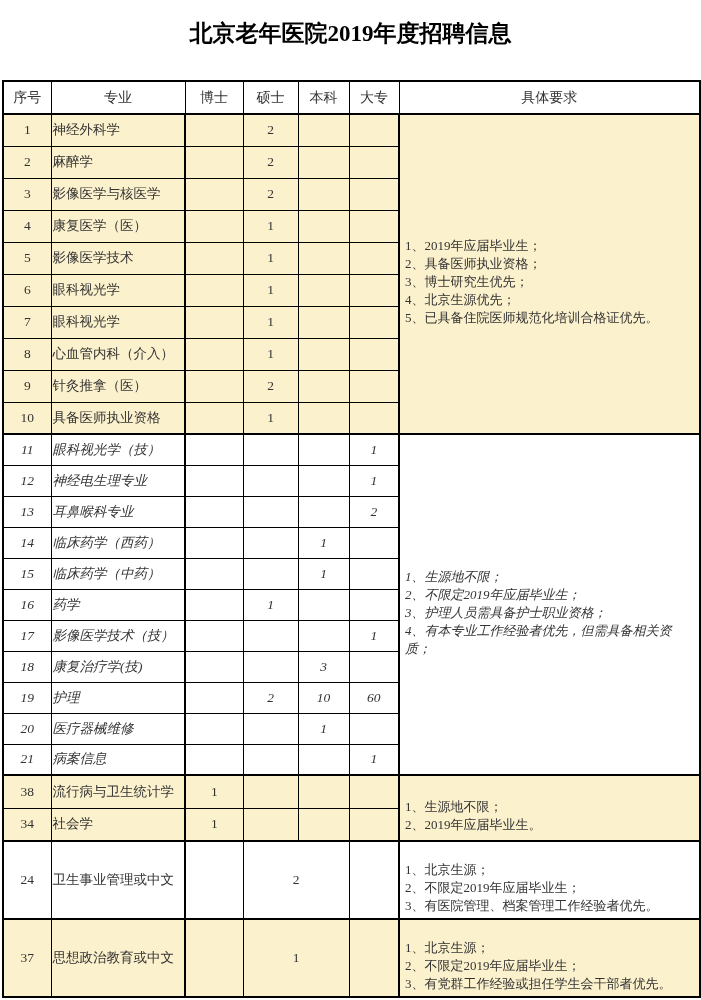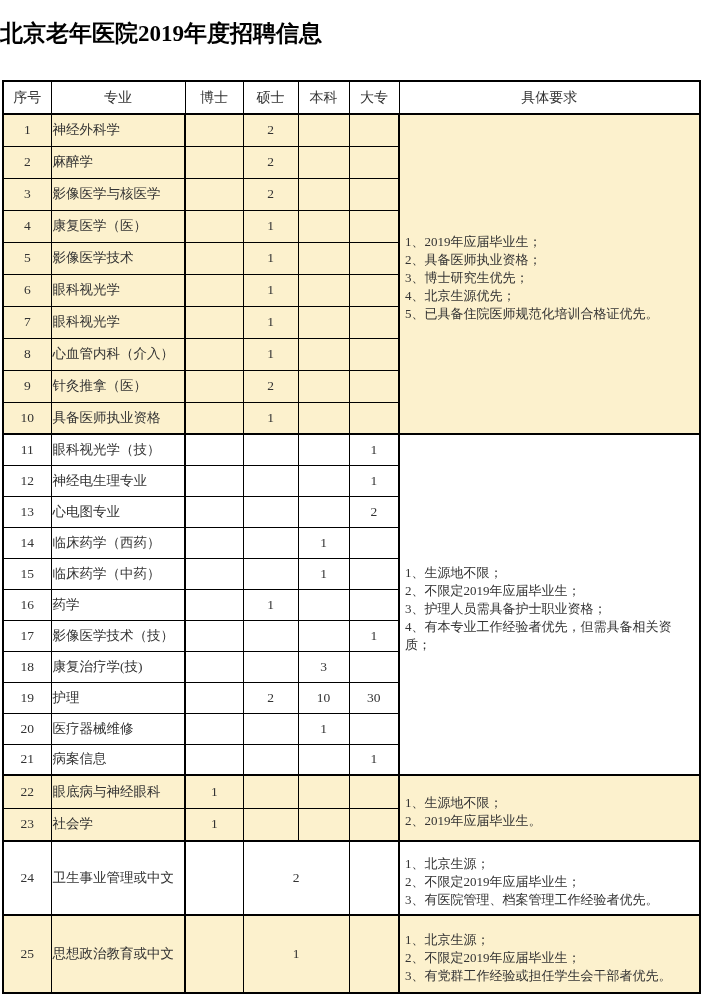--- a/index.html
+++ b/index.html
@@ -8,50 +8,50 @@
     --tx:#333333;
   }
   html,body{margin:0;padding:0;}
   body{
     width:701px;height:1000px;background:#ffffff;
     font-family:"Liberation Serif","DejaVu Serif",serif;
     color:var(--tx);
   }
   .title{
     padding-top:20px;height:28px;line-height:28px;
-    text-align:left;font-size:23px;font-weight:bold;color:#000;
+    text-align:center;font-size:23px;font-weight:bold;color:#000;
   }
   table{
     border-collapse:collapse;table-layout:fixed;
     width:697px;margin:32px 0 6px 2px;
     border:2px solid var(--bd);
   }
   th,td{
     border:1px solid var(--bd);
     font-size:13.5px;color:var(--tx);
     overflow:hidden;
   }
   thead tr{height:33px;}
   thead th{border-bottom-width:2px;font-weight:normal;font-size:14px;}
   tbody tr{height:32px;}
-  tr.r-b{height:31px;}
+  tr.r-b{height:31px;font-style:italic;}
   tr.r-c{height:33px;}
   tr.r-24{height:74px;}
   tr.r-25{height:78px;}
   tr.sec > td{border-top-width:2px;}
   td.bl{border-left-width:2px;}
   td.br{border-right-width:2px;}
   td.c-req{border-left-width:2px;}
   tr.hl > td{background:var(--hl);}
   .c-no{text-align:center;}
   .c-major{text-align:left;}
   .c-deg{text-align:center;}
   .c-req{
     text-align:left;vertical-align:middle;
-    padding:11px 4px 3px 5px;
+    padding:19px 4px 3px 5px;
     font-size:13px;line-height:18px;
     white-space:pre-line;
   }
 </style>
 </head>
 <body>
 
 <div class="title">北京老年医院2019年度招聘信息</div>
 
 <table>
@@ -177,21 +177,21 @@
     <tr class="r-b">
       <td class="c-no">12</td>
       <td class="c-major">神经电生理专业</td>
       <td class="c-deg bl"></td>
       <td class="c-deg"></td>
       <td class="c-deg"></td>
       <td class="c-deg br">1</td>
     </tr>
     <tr class="r-b">
       <td class="c-no">13</td>
-      <td class="c-major">心电图专业</td>
+      <td class="c-major">耳鼻喉科专业</td>
       <td class="c-deg bl"></td>
       <td class="c-deg"></td>
       <td class="c-deg"></td>
       <td class="c-deg br">2</td>
     </tr>
     <tr class="r-b">
       <td class="c-no">14</td>
       <td class="c-major">临床药学（西药）</td>
       <td class="c-deg bl"></td>
       <td class="c-deg"></td>
@@ -229,71 +229,71 @@
       <td class="c-deg"></td>
       <td class="c-deg">3</td>
       <td class="c-deg br"></td>
     </tr>
     <tr class="r-b">
       <td class="c-no">19</td>
       <td class="c-major">护理</td>
       <td class="c-deg bl"></td>
       <td class="c-deg">2</td>
       <td class="c-deg">10</td>
-      <td class="c-deg br">30</td>
+      <td class="c-deg br">60</td>
     </tr>
     <tr class="r-b">
       <td class="c-no">20</td>
       <td class="c-major">医疗器械维修</td>
       <td class="c-deg bl"></td>
       <td class="c-deg"></td>
       <td class="c-deg">1</td>
       <td class="c-deg br"></td>
     </tr>
     <tr class="r-b">
       <td class="c-no">21</td>
       <td class="c-major">病案信息</td>
       <td class="c-deg bl"></td>
       <td class="c-deg"></td>
       <td class="c-deg"></td>
       <td class="c-deg br">1</td>
     </tr>
 
     <tr class="sec hl r-c">
-      <td class="c-no">22</td>
-      <td class="c-major">眼底病与神经眼科</td>
+      <td class="c-no">38</td>
+      <td class="c-major">流行病与卫生统计学</td>
       <td class="c-deg bl">1</td>
       <td class="c-deg"></td>
       <td class="c-deg"></td>
       <td class="c-deg br"></td>
       <td class="c-req" rowspan="2">1、生源地不限；
 2、2019年应届毕业生。</td>
     </tr>
     <tr class="hl r-c">
-      <td class="c-no">23</td>
+      <td class="c-no">34</td>
       <td class="c-major">社会学</td>
       <td class="c-deg bl">1</td>
       <td class="c-deg"></td>
       <td class="c-deg"></td>
       <td class="c-deg br"></td>
     </tr>
 
     <tr class="sec r-24">
       <td class="c-no">24</td>
       <td class="c-major">卫生事业管理或中文</td>
       <td class="c-deg bl"></td>
       <td class="c-deg" colspan="2">2</td>
       <td class="c-deg br"></td>
       <td class="c-req">1、北京生源；
 2、不限定2019年应届毕业生；
 3、有医院管理、档案管理工作经验者优先。</td>
     </tr>
 
     <tr class="sec hl r-25">
-      <td class="c-no">25</td>
+      <td class="c-no">37</td>
       <td class="c-major">思想政治教育或中文</td>
       <td class="c-deg bl"></td>
       <td class="c-deg" colspan="2">1</td>
       <td class="c-deg br"></td>
       <td class="c-req">1、北京生源；
 2、不限定2019年应届毕业生；
 3、有党群工作经验或担任学生会干部者优先。</td>
     </tr>
   </tbody>
 </table>

